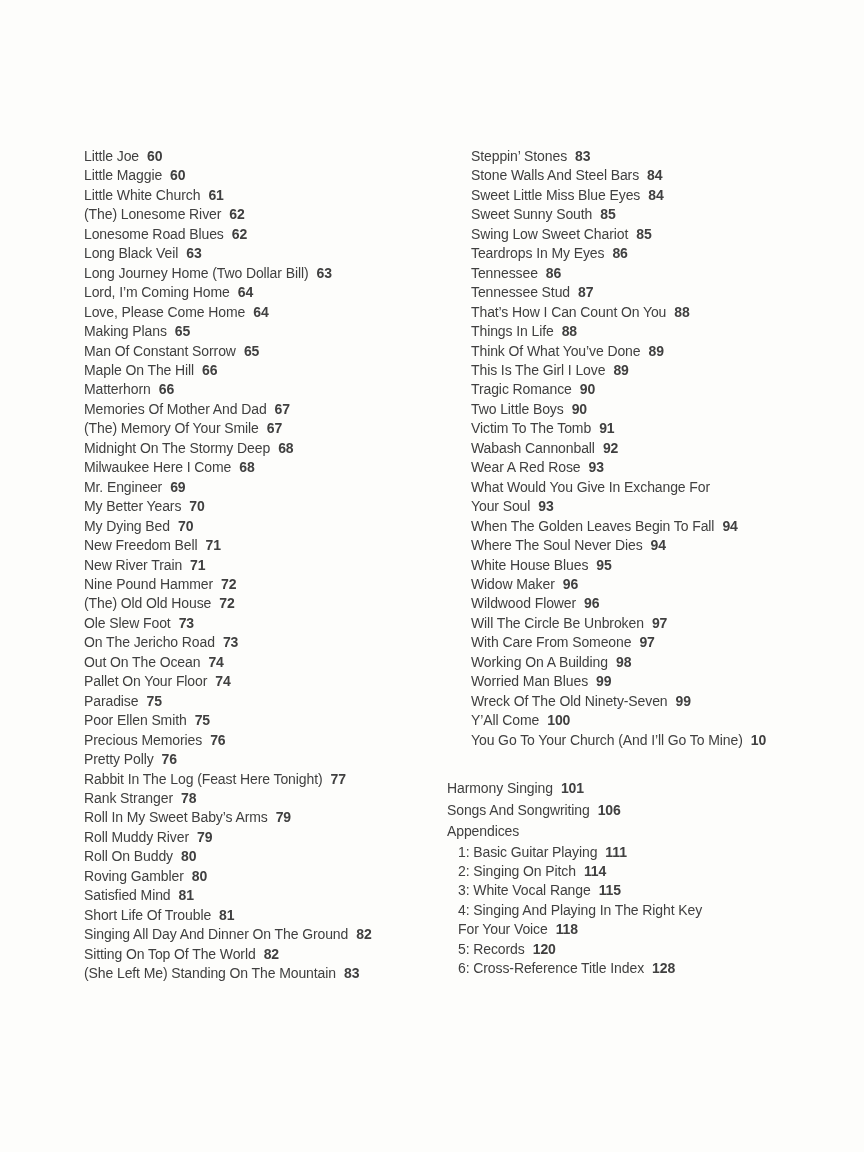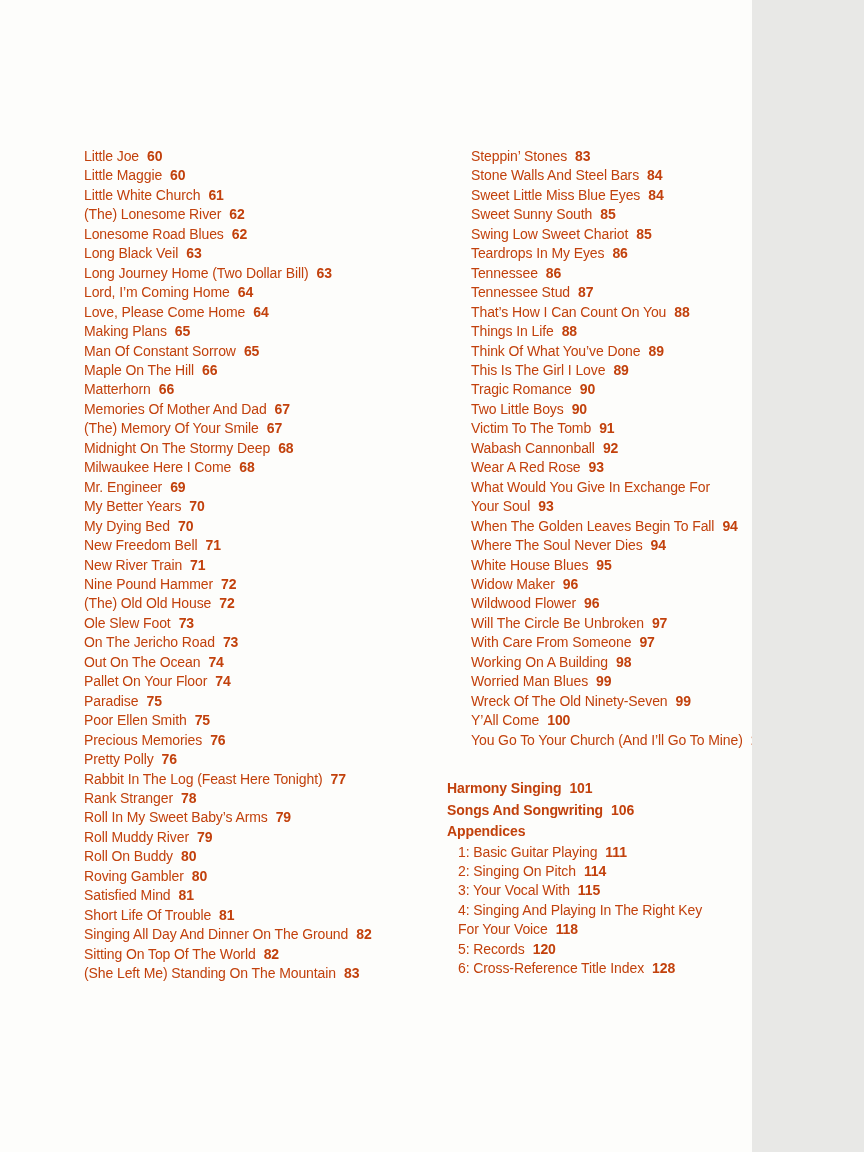--- a/index.html
+++ b/index.html
@@ -2,24 +2,24 @@
 <html><head>
 <meta charset="utf-8">
 <style>
   html, body {
     margin: 0;
     padding: 0;
     background: #e8e8e6;
   }
   .page {
     position: relative;
-    width: 752px;
+    width: 864px;
     height: 1152px;
     background: #fdfdfb;
-    color: #c2410c;
+    color: #404040;
     font-family: "Liberation Sans", sans-serif;
     overflow: hidden;
   }
   .col {
     position: absolute;
     top: 147px;
   }
   .col-left  { left: 84px;  width: 360px; }
   .col-right { left: 447px; width: 400px; }
   .songlist { }
@@ -29,21 +29,21 @@
     line-height: 19.45px;
     letter-spacing: -0.1px;
     white-space: nowrap;
   }
   .pg {
     font-weight: 700;
     margin-left: 8px;
   }
   .back-matter { margin-top: 28px; }
   .section-heads .line { line-height: 21.5px; }
-  .section-heads .t { font-weight: 700; }
+  .section-heads .t { font-weight: 400; }
   .appendix-list { margin-left: 11px; }
 </style>
 </head>
 <body>
 
 <div class="page">
   <div class="col col-left">
     <div class="songlist">
         <div class="line"><span class="t">Little Joe</span><span class="pg">60</span></div>
         <div class="line"><span class="t">Little Maggie</span><span class="pg">60</span></div>
@@ -126,21 +126,21 @@
       </div>
     <div class="back-matter">
       <div class="section-heads">
           <div class="line"><span class="t">Harmony Singing</span><span class="pg">101</span></div>
           <div class="line"><span class="t">Songs And Songwriting</span><span class="pg">106</span></div>
           <div class="line"><span class="t">Appendices</span></div>
         </div>
       <div class="appendix-list">
           <div class="line"><span class="t">1: Basic Guitar Playing</span><span class="pg">111</span></div>
           <div class="line"><span class="t">2: Singing On Pitch</span><span class="pg">114</span></div>
-          <div class="line"><span class="t">3: Your Vocal With</span><span class="pg">115</span></div>
+          <div class="line"><span class="t">3: White Vocal Range</span><span class="pg">115</span></div>
           <div class="line"><span class="t">4: Singing And Playing In The Right Key</span></div>
           <div class="line"><span class="t">For Your Voice</span><span class="pg">118</span></div>
           <div class="line"><span class="t">5: Records</span><span class="pg">120</span></div>
           <div class="line"><span class="t">6: Cross-Reference Title Index</span><span class="pg">128</span></div>
         </div>
     </div>
   </div>
 </div>
 
 </body></html>

